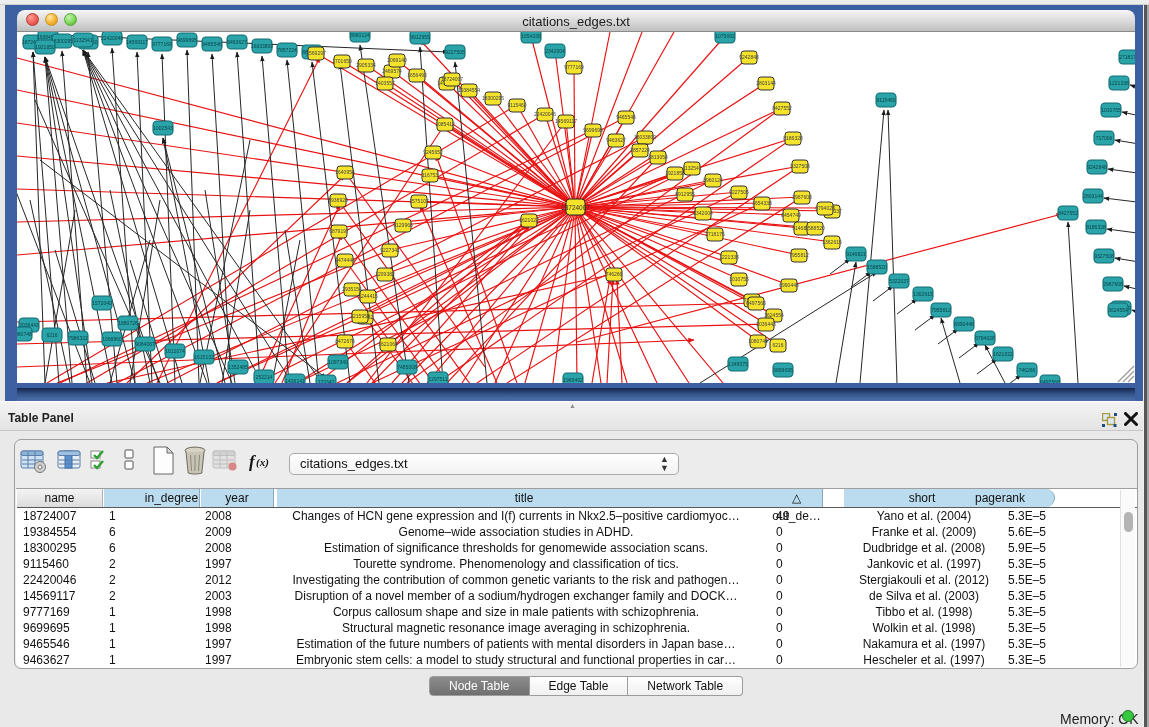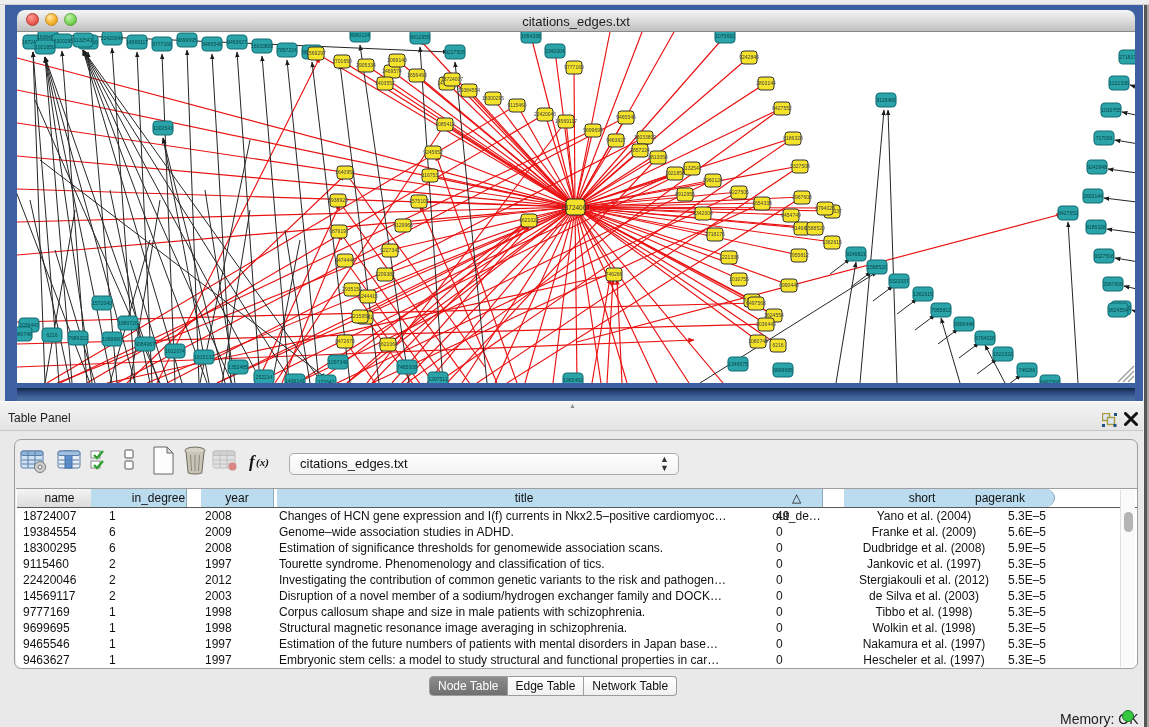--- a/index.html
+++ b/index.html
@@ -15,45 +15,45 @@
 .tl.r { left:9px; background:radial-gradient(circle at 35% 30%, #ff9d96, #ee6156 55%, #c33a30); border:1px solid #b93a31;}
 .tl.y { left:28px; background:radial-gradient(circle at 35% 30%, #ffe9a8, #f5b32e 55%, #d98f1e); border:1px solid #c99022;}
 .tl.g { left:47px; background:radial-gradient(circle at 35% 30%, #c4f2b2, #7ed858 55%, #4aa32c); border:1px solid #59a73c;}
 .win .bottomedge { position:absolute; left:12px; top:383px; width:1118px; height:13px;
   background:linear-gradient(#14284a, #2d4c82 40%, #44679f 75%, #4a6da3); }
 .win .rightedge { position:absolute; left:1130px; top:0; width:8px; height:396px; background:#3c60a1; }
 .deskstrip-right { position:absolute; left:1143px; top:5px; width:6px; height:722px; background:linear-gradient(to right,#f0f0f0 0px,#f0f0f0 1px,#565656 1px,#565656 4px,#a8a8a8 4px); z-index:50; }
 
 .panel { position:absolute; left:0; top:401px; width:1143px; height:326px; background:#e9e9e9; }
 .panelhdr { position:absolute; left:0; top:0; width:1143px; height:30px; background:linear-gradient(#f3f3f3,#e4e4e4); border-top:1px solid #fff; border-bottom:1px solid #c8c8c8; }
-.panelhdr .t { position:absolute; left:8px; top:9px; font-size:12px; color:#222; }
+.panelhdr .t { position:absolute; left:8px; top:9px; font-size:12px; color:#222;font-weight:bold; }
 .caret { position:absolute; left:569px; top:0px; color:#909090; font-size:7px; }
 .flicon { position:absolute; left:1102px; top:11px; width:15px; height:14px; }
 
 .container { position:absolute; left:14px; top:38px; width:1124px; height:230px; background:#ececec; border:1px solid #9e9e9e; border-radius:7px; }
 .dd { position:absolute; left:274px; top:13px; width:390px; height:22px; background:linear-gradient(#ffffff,#f2f2f2); border:1px solid #ababab; border-radius:5px; font-size:13px; color:#111; line-height:20px; padding-left:10px; }
 .dd .arr { position:absolute; right:9px; top:1px; font-size:9px; color:#333; line-height:9px; }
 .tablewrap { position:absolute; left:1px; top:48px; width:1121px; height:180px; background:#fff; border-top:1px solid #9e9e9e; border-radius:0 0 7px 7px; overflow:hidden; }
 .thead { position:absolute; left:1px; top:0px; height:19px; width:1120px; border-bottom:1px solid #5a5a5a; font-size:12px; color:#111; }
 .th { position:absolute; top:0; height:18px; text-align:center; line-height:18px; border-right:1px solid #8aa9bb; background:#badcee; }
 .th.name { background:linear-gradient(#f4f4f4,#dcdcdc); border-right:1px solid #b3b3b3; }
 .tbody { position:absolute; left:1px; top:19px; font-size:12px; color:#111; }
 .tr { position:relative; height:16px; line-height:16px; white-space:nowrap; }
 .tr div { position:absolute; overflow:hidden; }
 .c0 { left:6px; width:85px; }
 .c1 { left:92px; width:95px; }
 .c2 { left:188px; width:70px; }
-.c3 { left:262px; width:492px; }
+.c3 { left:253px; width:492px;text-align:center; }
 .c4 { left:759px; width:70px; }
 .c5 { left:828px; width:158px; text-align:center; }
 .c6 { left:991px; width:90px; }
 .vsb { position:absolute; left:1104px; top:1px; width:15px; height:177px; background:#fafafa; border-left:1px solid #e0e0e0; }
 .vsb .thumb { position:absolute; left:3px; top:22px; width:9px; height:20px; background:#b4b4b4; border-radius:5px; }
 .seg { position:absolute; left:429px; top:275px; height:20px; display:flex; font-size:12px; }
-.seg div { height:20px; line-height:19px; padding:0 8px; background:linear-gradient(#fff,#f0f0f0); border:1px solid #9c9c9c; border-left:none; color:#111; }
+.seg div { height:20px; line-height:19px; padding:0 19px; background:linear-gradient(#fff,#f0f0f0); border:1px solid #9c9c9c; border-left:none; color:#111; }
 .seg div:first-child { border-left:1px solid #9c9c9c; border-radius:4px 0 0 4px; background:linear-gradient(#8d8d8d,#6f6f6f); color:#fff; }
 .seg div:last-child { border-radius:0 4px 4px 0; }
 .mem { position:absolute; left:1060px; top:310px; font-size:14px; color:#222; }
 .memdot { position:absolute; left:1122px; top:309px; width:12px; height:12px; border-radius:50%; background:#35c93f; border:1px solid #1e7a26; }
 </style></head>
 <body>
 <div class="win">
   <div class="titlebar">
     <div class="tl r"></div>
       <div class="tl y"></div>
@@ -899,21 +899,21 @@
 </g>
 <g transform="translate(226,0)">
  <text x="4" y="22" font-family="Liberation Serif, serif" font-style="italic" font-weight="bold" font-size="17" fill="#111">f</text>
  <text x="11" y="21" font-family="Liberation Serif, serif" font-style="italic" font-weight="bold" font-size="11" fill="#111">(x)</text>
 </g>
 </svg>
     <div class="dd">citations_edges.txt<div class="arr">▲<br>▼</div></div>
     <div class="tablewrap">
       <div class="thead">
         <div class="th name" style="left:0px;width:86px;">name</div>
-        <div class="th" style="left:74px;width:96px;padding-left:40px;">in_degree</div>
+        <div class="th" style="left:87px;width:96px;padding-left:40px;">in_degree</div>
         <div class="th" style="left:184px;width:73px;">year</div>
         <div class="th" style="left:260px;width:495px;">title</div>
         <div class="th" style="left:754px;width:52px;">△ out_de…</div>
         <div class="th" style="left:827px;width:157px;">short</div>
         <div class="th" style="left:929px;width:109px;border-radius:9px;">pagerank</div>
       </div>
       <div class="tbody">
 <div class="tr">
             <div class="c0">18724007</div>
             <div class="c1">1</div>

